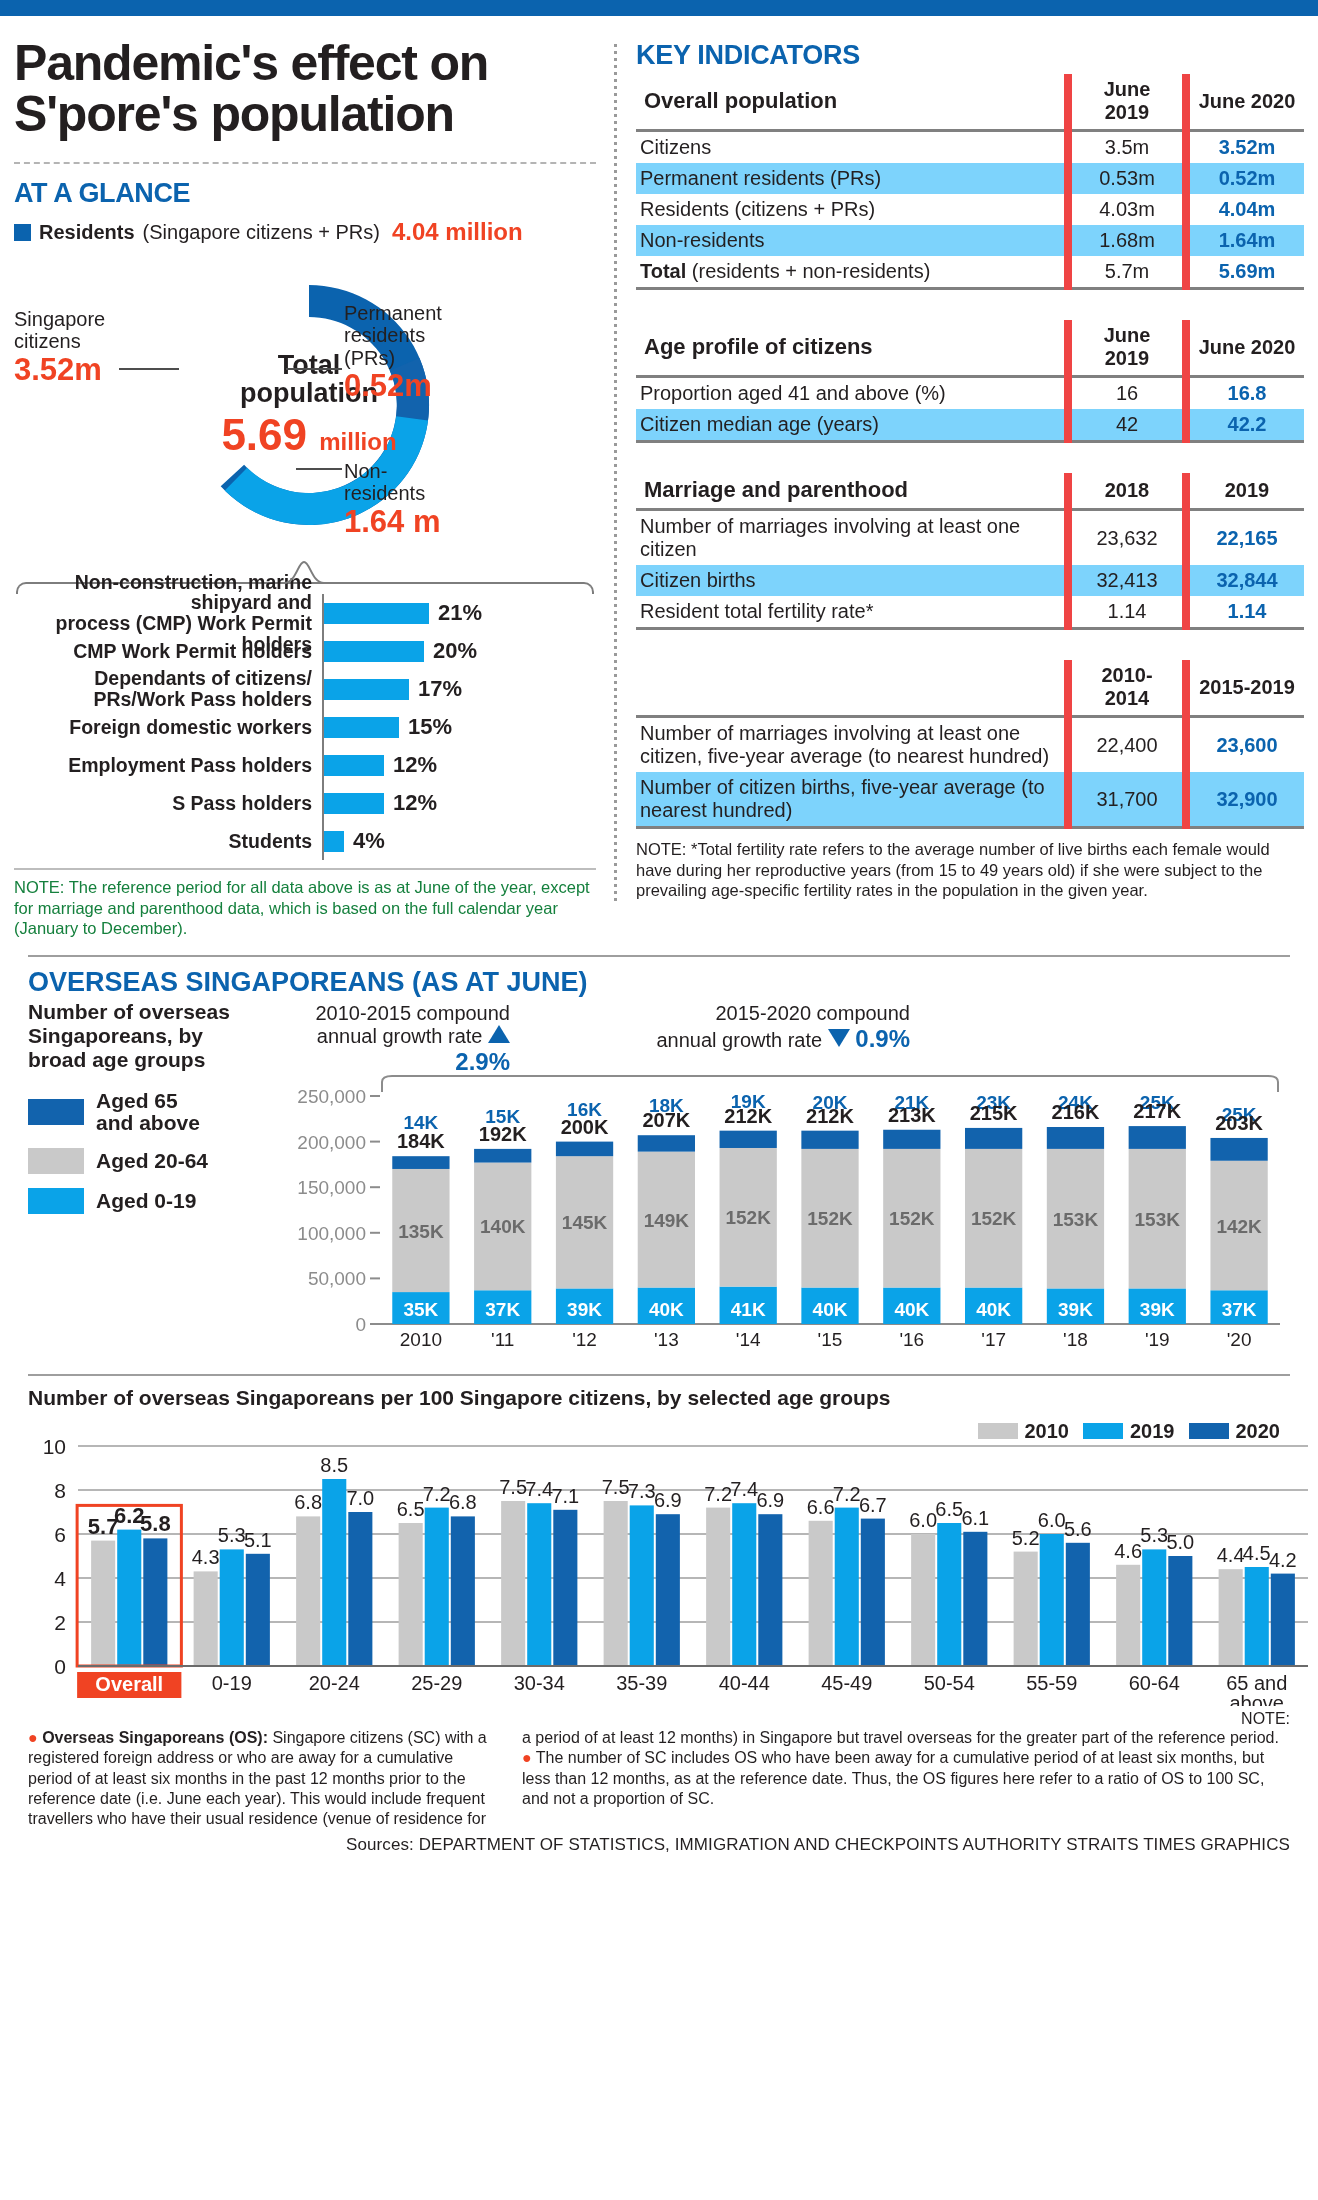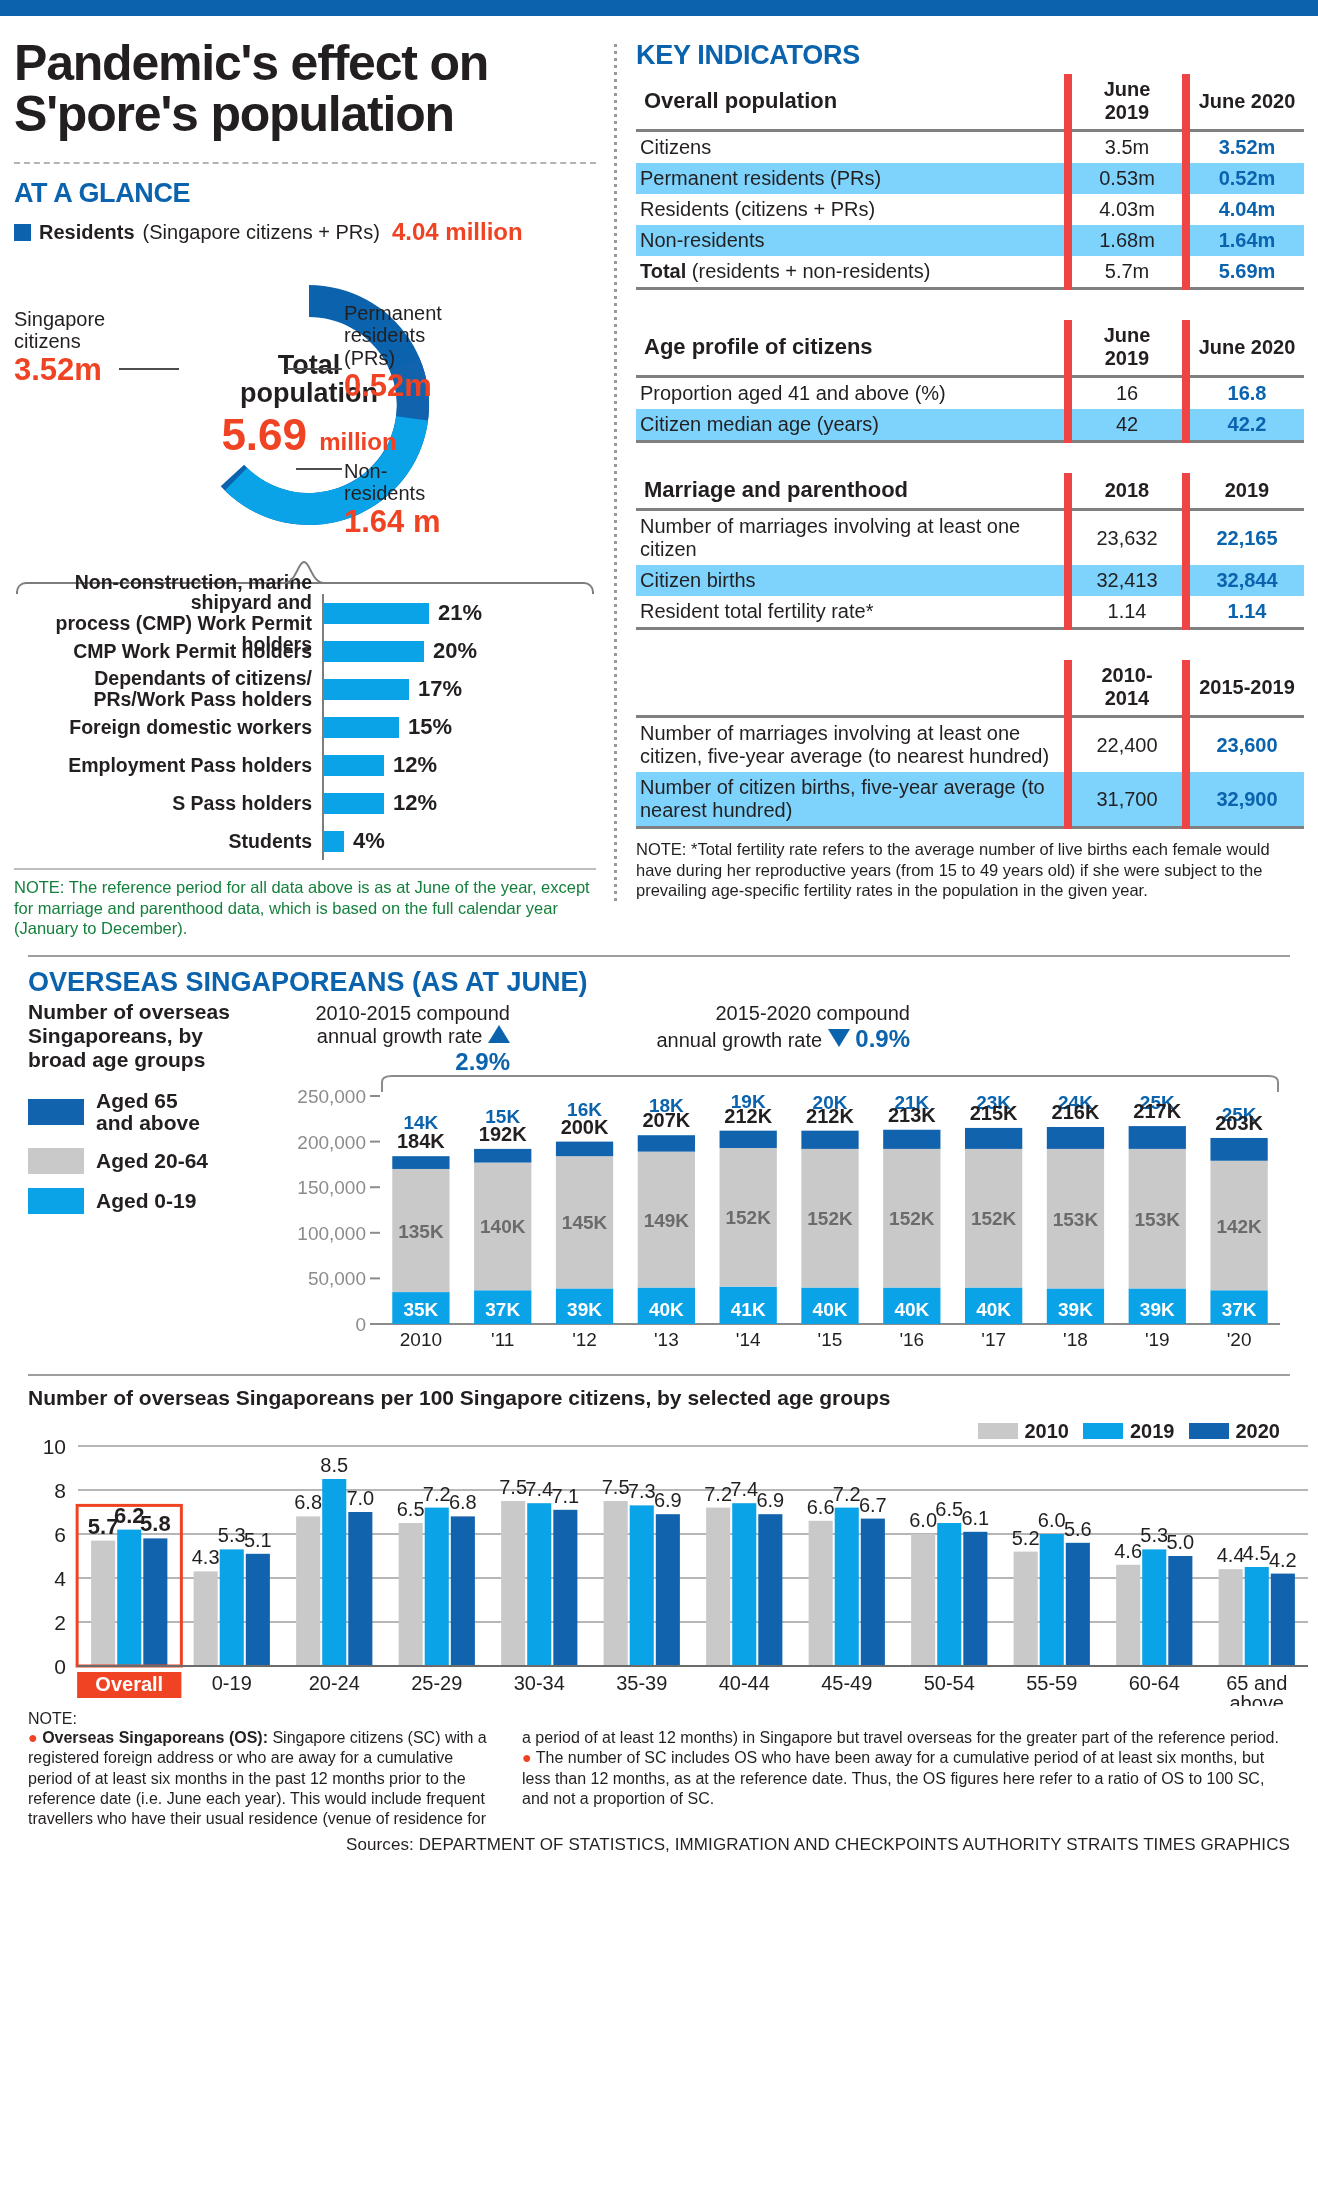--- a/index.html
+++ b/index.html
@@ -603,21 +603,21 @@
         <rect x="1216.7062500000002" y="151" width="24.0875" height="99" fill="#0aa3e8"></rect>
         <text x="1228.7500000000002" y="144" text-anchor="middle" font-size="20" font-weight="400" fill="#231f20" font-family="&quot;Liberation Sans&quot;, sans-serif">4.5</text>
         <rect x="1242.79375" y="157.6" width="24.0875" height="92.4" fill="#1263ad"></rect>
         <text x="1254.8375" y="150.6" text-anchor="middle" font-size="20" font-weight="400" fill="#231f20" font-family="&quot;Liberation Sans&quot;, sans-serif">4.2</text>
         <text x="1228.75" y="274" text-anchor="middle" font-size="20" font-weight="400" fill="#231f20" font-family="&quot;Liberation Sans&quot;, sans-serif">65 and</text>
         <text x="1228.75" y="294" text-anchor="middle" font-size="20" font-weight="400" fill="#231f20" font-family="&quot;Liberation Sans&quot;, sans-serif">above</text>
         <line x1="50" y1="250" x2="1280" y2="250" stroke="#6b6b6b" stroke-width="2"></line>
       </svg>
   </div>
 
-  <div style="padding:0 14px; font-size:16px; font-weight:400;">NOTE:</div>
+  <div style="padding:0 14px; font-size:16px; font-weight:400;text-align:right;">NOTE:</div>
   <div class="notes-bottom">
     <div class="c1">
       <span class="bullet">●</span>
       <b>Overseas Singaporeans (OS):</b><span> Singapore citizens (SC) with a registered foreign address or who are away for a cumulative period of at least six months in the past 12 months prior to the reference date (i.e. June each year). This would include frequent travellers who have their usual residence (venue of residence for</span>
     </div>
     <div class="c2">
       <span>a period of at least 12 months) in Singapore but travel overseas for the greater part of the reference period.</span>
       <br><span class="bullet">●</span><span> The number of SC includes OS who have been away for a cumulative period of at least six months, but less than 12 months, as at the reference date. Thus, the OS figures here refer to a ratio of OS to 100 SC, and not a proportion of SC.</span>
     </div>
   </div>

